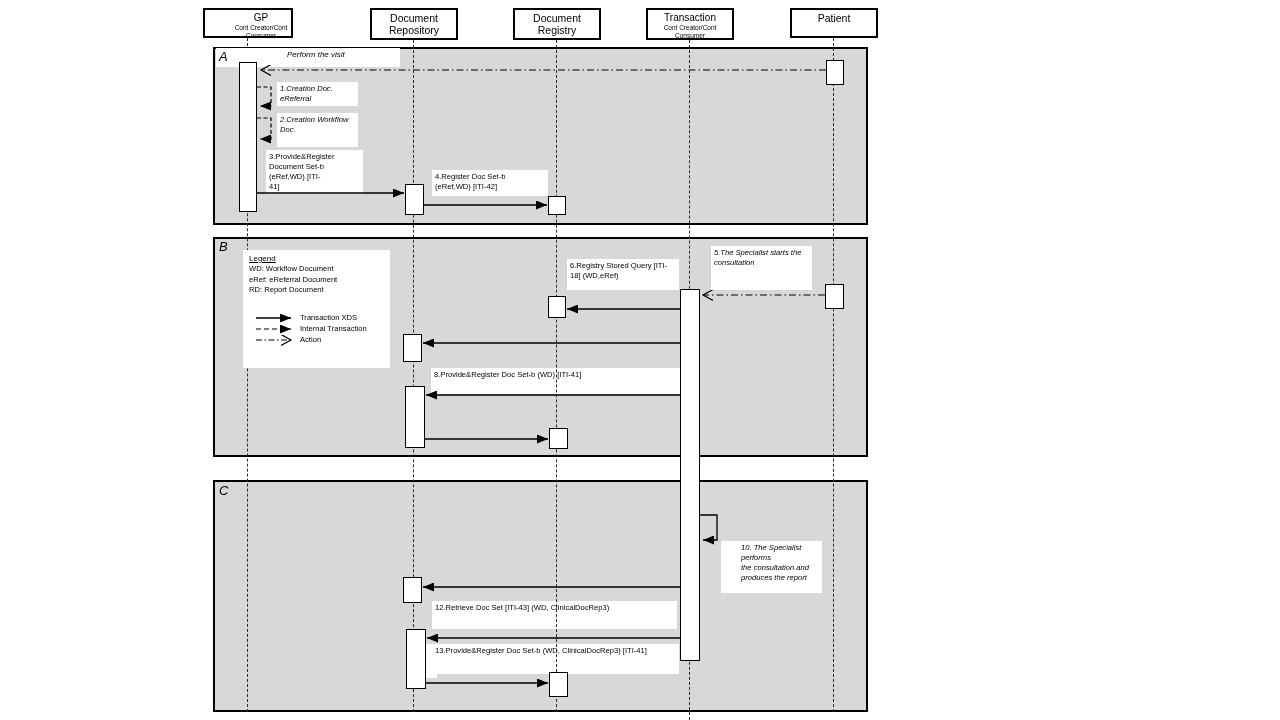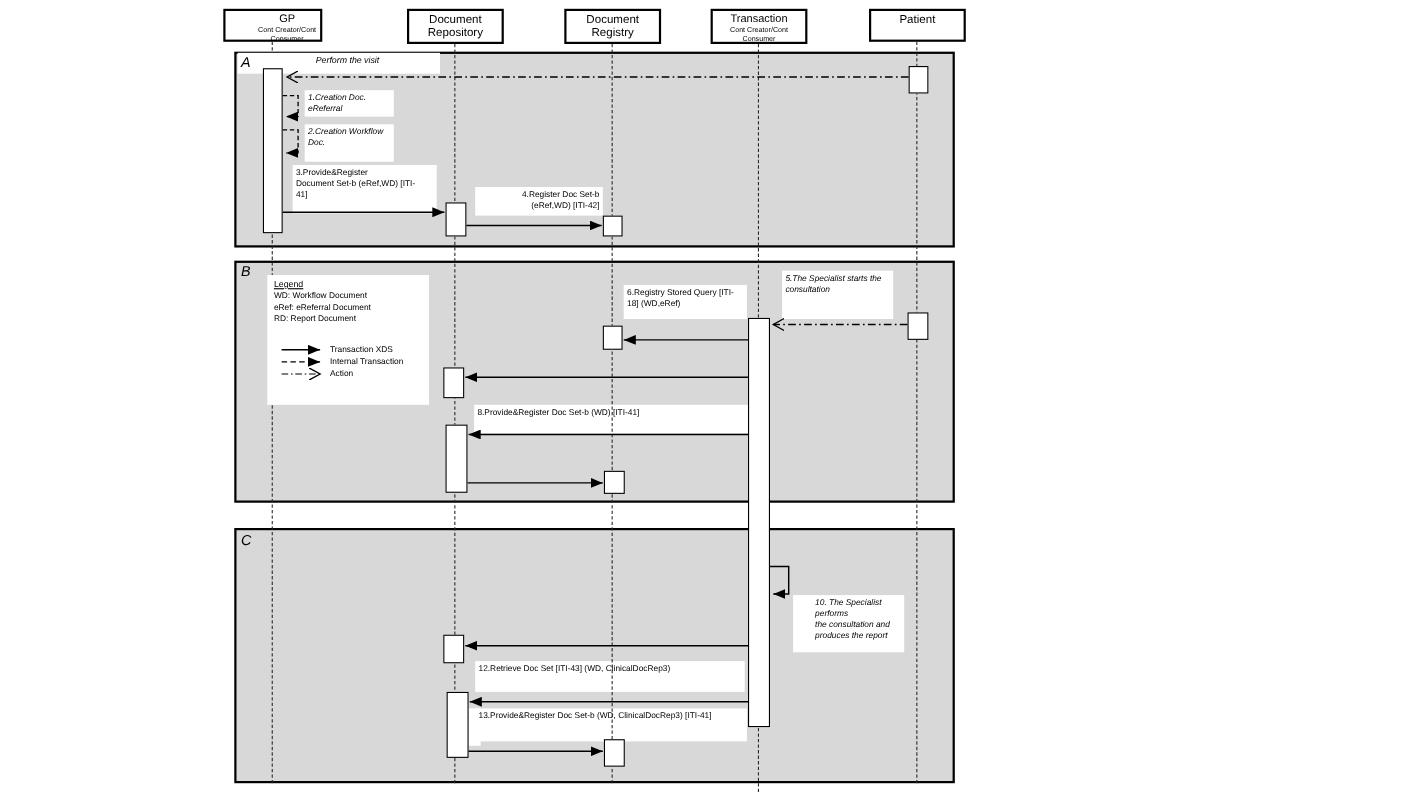--- a/index.html
+++ b/index.html
@@ -37,24 +37,24 @@
   <div class="frame" style="left:213px;top:47px;width:655px;height:178px;"></div>
   <div class="frame" style="left:213px;top:237px;width:655px;height:220px;"></div>
   <div class="frame" style="left:213px;top:480px;width:655px;height:232px;"></div>
 
   <div class="msg-label overlay" style="left:216px;top:48px;width:184px;height:19px;"></div>
 
   <div class="msg-label italic" style="left:277px;top:82px;width:81px;height:24px;">1.Creation Doc.
 eReferral</div>
   <div class="msg-label italic" style="left:277px;top:113px;width:81px;height:34px;">2.Creation Workflow
 Doc.</div>
-  <div class="msg-label" style="left:266px;top:150px;width:131px;height:44px;">3.Provide&amp;Register
+  <div class="msg-label" style="left:266px;top:150px;width:97px;height:44px;">3.Provide&amp;Register
 Document Set-b (eRef,WD) [ITI-
 41]</div>
-  <div class="msg-label" style="left:432px;top:170px;width:116px;height:26px;text-align:right;">4.Register Doc Set-b
+  <div class="msg-label" style="left:432px;top:170px;width:116px;height:26px;">4.Register Doc Set-b
 (eRef,WD) [ITI-42]</div>
   <div class="msg-label italic" style="left:711px;top:246px;width:101px;height:44px;">5.The Specialist starts the
 consultation</div>
   <div class="msg-label" style="left:567px;top:259px;width:112px;height:31px;">6.Registry Stored Query [ITI-
 18] (WD,eRef)</div>
   <div class="msg-label" style="left:431px;top:368px;width:249px;height:26px;">8.Provide&amp;Register Doc Set-b (WD) [ITI-41]</div>
   <div class="msg-label italic" style="left:721px;top:541px;width:101px;height:52px;padding-left:20px;">10. The Specialist performs
 the consultation and
 produces the report</div>
   <div class="msg-label" style="left:432px;top:601px;width:245px;height:28px;">12.Retrieve Doc Set [ITI-43] (WD, ClinicalDocRep3)</div>

